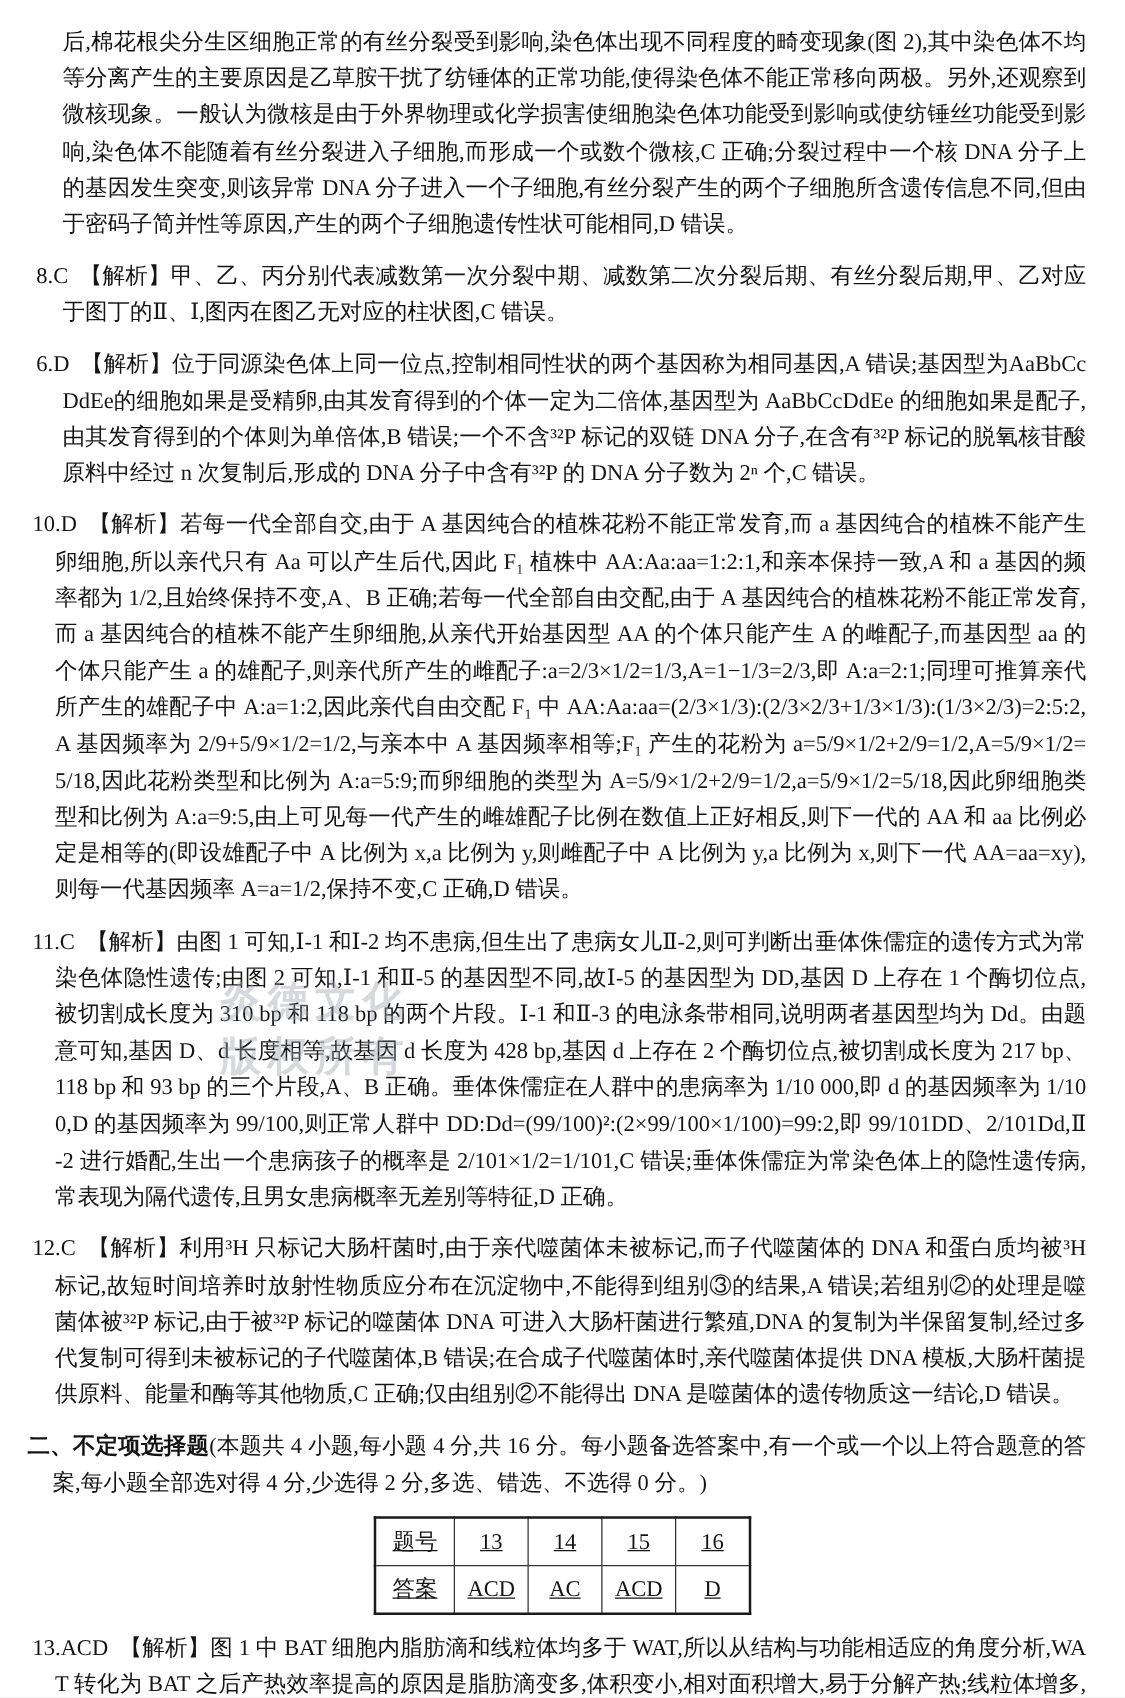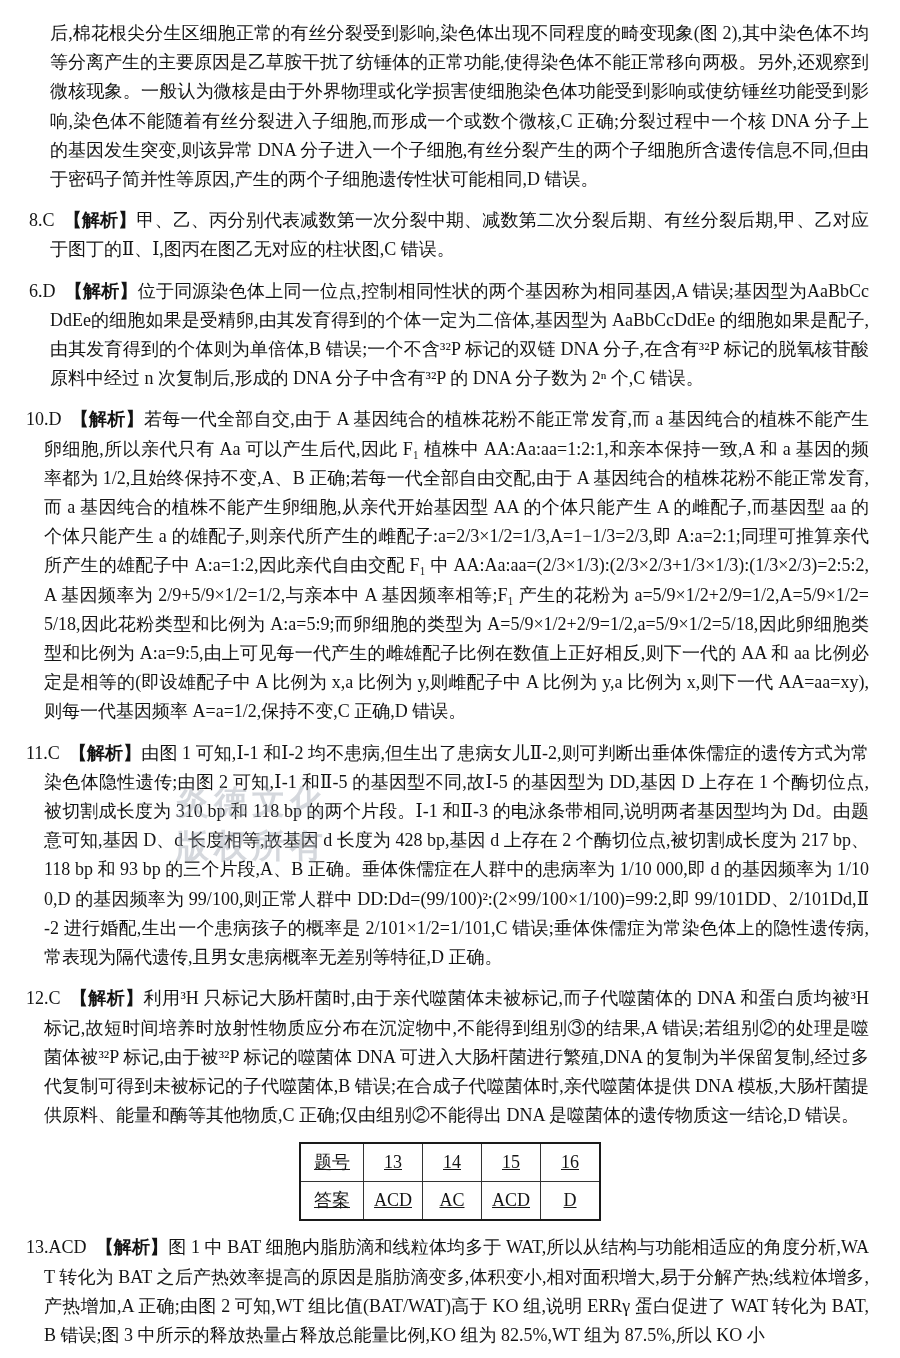--- a/index.html
+++ b/index.html
@@ -20,21 +20,21 @@
     margin:12px;
     padding-right:19px;
     text-align:justify;
     word-break:break-all;
   }
   .indent38{padding-left:38px;}
   .hang-single{padding-left:38px;text-indent:-21px;}
   .hang-double{padding-left:32px;text-indent:-18px;}
   .hang-section{padding-left:30px;text-indent:-20px;}
   .num{margin-right:9px;}
-  .jiexi{font-weight:bold;}
+  .jiexi{font-weight:normal;}
   .sec-title{font-weight:bold;}
   .answer-table{
     border-collapse:collapse;
     margin:6px auto 4px auto;
     table-layout:fixed;
   }
   .answer-table td,.answer-table th{
     border:1px solid #333;
     width:58px;height:37px;
     text-align:center;vertical-align:middle;
@@ -76,20 +76,21 @@
   <p class="para hang-single"><span class="num">8.C</span><b class="jiexi">【解析】</b><span>甲、乙、丙分别代表减数第一次分裂中期、减数第二次分裂后期、有丝分裂后期,甲、乙对应于图丁的Ⅱ、Ⅰ,图丙在图乙无对应的柱状图,C 错误。</span></p>
 
   <p class="para hang-single"><span class="num">6.D</span><b class="jiexi">【解析】</b><span>位于同源染色体上同一位点,控制相同性状的两个基因称为相同基因,A 错误;基因型为AaBbCcDdEe的细胞如果是受精卵,由其发育得到的个体一定为二倍体,基因型为 AaBbCcDdEe 的细胞如果是配子,由其发育得到的个体则为单倍体,B 错误;一个不含³²P 标记的双链 DNA 分子,在含有³²P 标记的脱氧核苷酸原料中经过 n 次复制后,形成的 DNA 分子中含有³²P 的 DNA 分子数为 2ⁿ 个,C 错误。</span></p>
 
   <p class="para hang-double"><span class="num">10.D</span><b class="jiexi">【解析】</b><span>若每一代全部自交,由于 A 基因纯合的植株花粉不能正常发育,而 a 基因纯合的植株不能产生卵细胞,所以亲代只有 Aa 可以产生后代,因此 F₁ 植株中 AA:Aa:aa=1:2:1,和亲本保持一致,A 和 a 基因的频率都为 1/2,且始终保持不变,A、B 正确;若每一代全部自由交配,由于 A 基因纯合的植株花粉不能正常发育,而 a 基因纯合的植株不能产生卵细胞,从亲代开始基因型 AA 的个体只能产生 A 的雌配子,而基因型 aa 的个体只能产生 a 的雄配子,则亲代所产生的雌配子:a=2/3×1/2=1/3,A=1−1/3=2/3,即 A:a=2:1;同理可推算亲代所产生的雄配子中 A:a=1:2,因此亲代自由交配 F₁ 中 AA:Aa:aa=(2/3×1/3):(2/3×2/3+1/3×1/3):(1/3×2/3)=2:5:2,A 基因频率为 2/9+5/9×1/2=1/2,与亲本中 A 基因频率相等;F₁ 产生的花粉为 a=5/9×1/2+2/9=1/2,A=5/9×1/2=5/18,因此花粉类型和比例为 A:a=5:9;而卵细胞的类型为 A=5/9×1/2+2/9=1/2,a=5/9×1/2=5/18,因此卵细胞类型和比例为 A:a=9:5,由上可见每一代产生的雌雄配子比例在数值上正好相反,则下一代的 AA 和 aa 比例必定是相等的(即设雄配子中 A 比例为 x,a 比例为 y,则雌配子中 A 比例为 y,a 比例为 x,则下一代 AA=aa=xy),则每一代基因频率 A=a=1/2,保持不变,C 正确,D 错误。</span></p>
 
   <p class="para hang-double"><span class="num">11.C</span><b class="jiexi">【解析】</b><span>由图 1 可知,Ⅰ-1 和Ⅰ-2 均不患病,但生出了患病女儿Ⅱ-2,则可判断出垂体侏儒症的遗传方式为常染色体隐性遗传;由图 2 可知,Ⅰ-1 和Ⅱ-5 的基因型不同,故Ⅰ-5 的基因型为 DD,基因 D 上存在 1 个酶切位点,被切割成长度为 310 bp 和 118 bp 的两个片段。Ⅰ-1 和Ⅱ-3 的电泳条带相同,说明两者基因型均为 Dd。由题意可知,基因 D、d 长度相等,故基因 d 长度为 428 bp,基因 d 上存在 2 个酶切位点,被切割成长度为 217 bp、118 bp 和 93 bp 的三个片段,A、B 正确。垂体侏儒症在人群中的患病率为 1/10 000,即 d 的基因频率为 1/100,D 的基因频率为 99/100,则正常人群中 DD:Dd=(99/100)²:(2×99/100×1/100)=99:2,即 99/101DD、2/101Dd,Ⅱ-2 进行婚配,生出一个患病孩子的概率是 2/101×1/2=1/101,C 错误;垂体侏儒症为常染色体上的隐性遗传病,常表现为隔代遗传,且男女患病概率无差别等特征,D 正确。</span></p>
 
   <p class="para hang-double"><span class="num">12.C</span><b class="jiexi">【解析】</b><span>利用³H 只标记大肠杆菌时,由于亲代噬菌体未被标记,而子代噬菌体的 DNA 和蛋白质均被³H 标记,故短时间培养时放射性物质应分布在沉淀物中,不能得到组别③的结果,A 错误;若组别②的处理是噬菌体被³²P 标记,由于被³²P 标记的噬菌体 DNA 可进入大肠杆菌进行繁殖,DNA 的复制为半保留复制,经过多代复制可得到未被标记的子代噬菌体,B 错误;在合成子代噬菌体时,亲代噬菌体提供 DNA 模板,大肠杆菌提供原料、能量和酶等其他物质,C 正确;仅由组别②不能得出 DNA 是噬菌体的遗传物质这一结论,D 错误。</span></p>
 
+  <p class="para hang-section"><span class="sec-title">二、不定项选择题</span><span>(本题共 4 小题,每小题 4 分,共 16 分。每小题备选答案中,有一个或一个以上符合题意的答案,每小题全部选对得 4 分,少选得 2 分,多选、错选、不选得 0 分。)</span></p>
 
   <table class="answer-table">
     <tbody>
         <tr>
       <th>题号</th>
       <td>13</td>
       <td>14</td>
       <td>15</td>
       <td>16</td>
     </tr>

